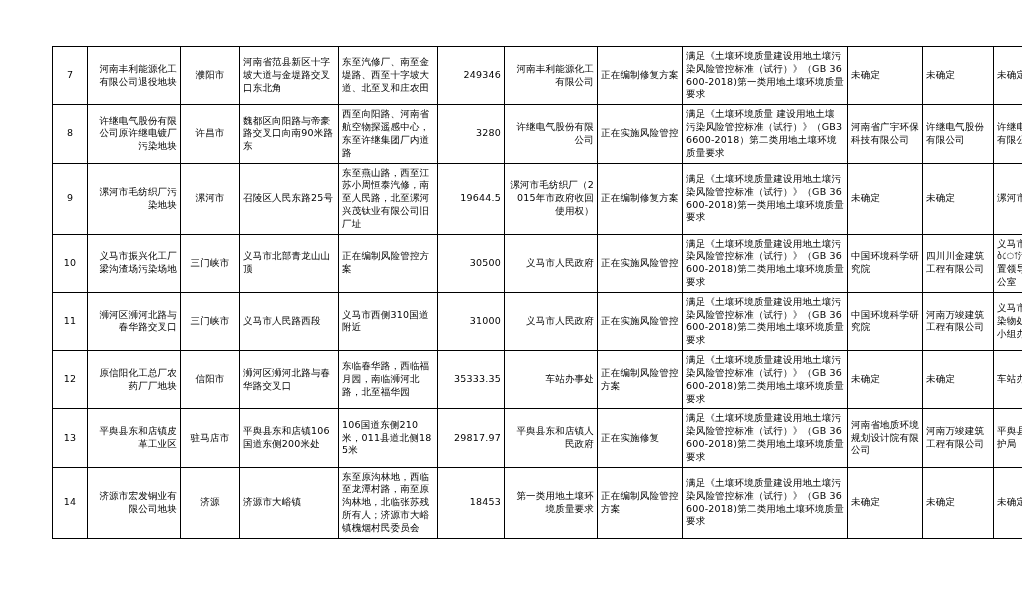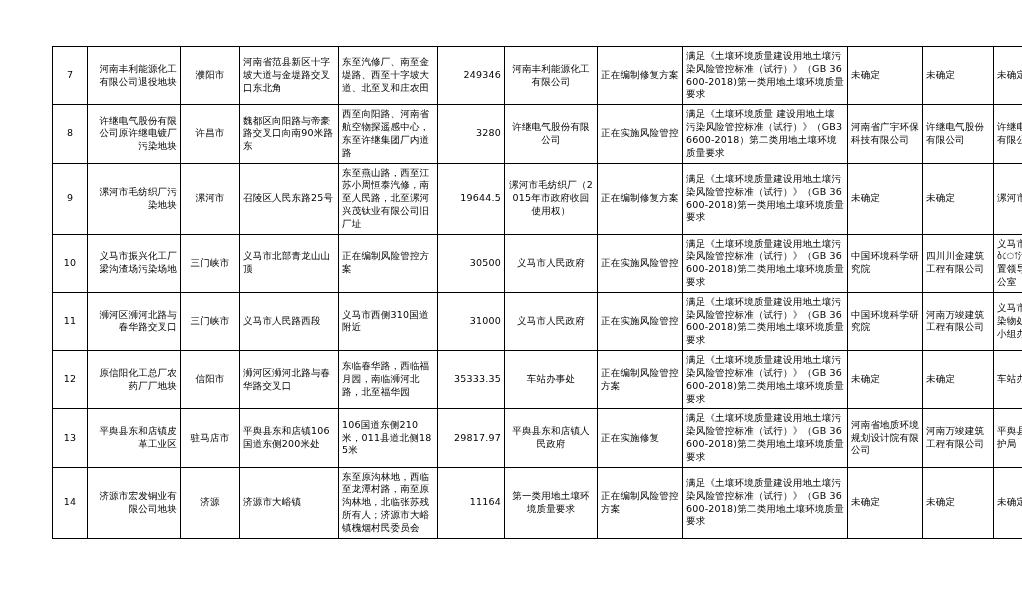--- a/index.html
+++ b/index.html
@@ -41,21 +41,21 @@
     letter-spacing: 0.2px;
     word-break: break-all;
     white-space: pre-wrap;
   }
   td.c-idx   { width: 28px;  text-align: center; }
   td.c-name  { width: 86px;  text-align: right; }
   td.c-city  { width: 52px;  text-align: center; }
   td.c-addr  { width: 92px;  text-align: left; }
   td.c-loc   { width: 92px;  text-align: left; }
   td.c-area  { width: 60px;  text-align: right; }
-  td.c-owner { width: 86px;  text-align: center; }
+  td.c-owner { width: 86px;  text-align: right; }
   td.c-stage { width: 78px;  text-align: left; }
   td.c-std   { width: 158px; text-align: left; }
   td.c-org1  { width: 68px;  text-align: left; }
   td.c-org2  { width: 64px;  text-align: left; }
   td.c-org3  { width: 64px;  text-align: left; }
 </style>
 </head>
 <body>
 
 <div class="page">
@@ -174,21 +174,21 @@
           <td class="c-org3">平舆县环境保护局</td>
 
         </tr>
 
         <tr>
           <td class="c-idx">14</td>
           <td class="c-name">济源市宏发铜业有限公司地块</td>
           <td class="c-city">济源</td>
           <td class="c-addr">济源市大峪镇</td>
           <td class="c-loc">东至原沟林地，西临至龙潭村路，南至原沟林地，北临张苏残所有人；济源市大峪镇槐烟村民委员会</td>
-          <td class="c-area">11164</td>
+          <td class="c-area">18453</td>
           <td class="c-owner">第一类用地土壤环境质量要求</td>
           <td class="c-stage">正在编制风险管控方案</td>
           <td class="c-std">满足《土壤环境质量建设用地土壤污染风险管控标准（试行）》（GB 36600-2018)第二类用地土壤环境质量要求</td>
           <td class="c-org1">未确定</td>
           <td class="c-org2">未确定</td>
           <td class="c-org3">未确定</td>
 
         </tr>
 
       </tbody>

